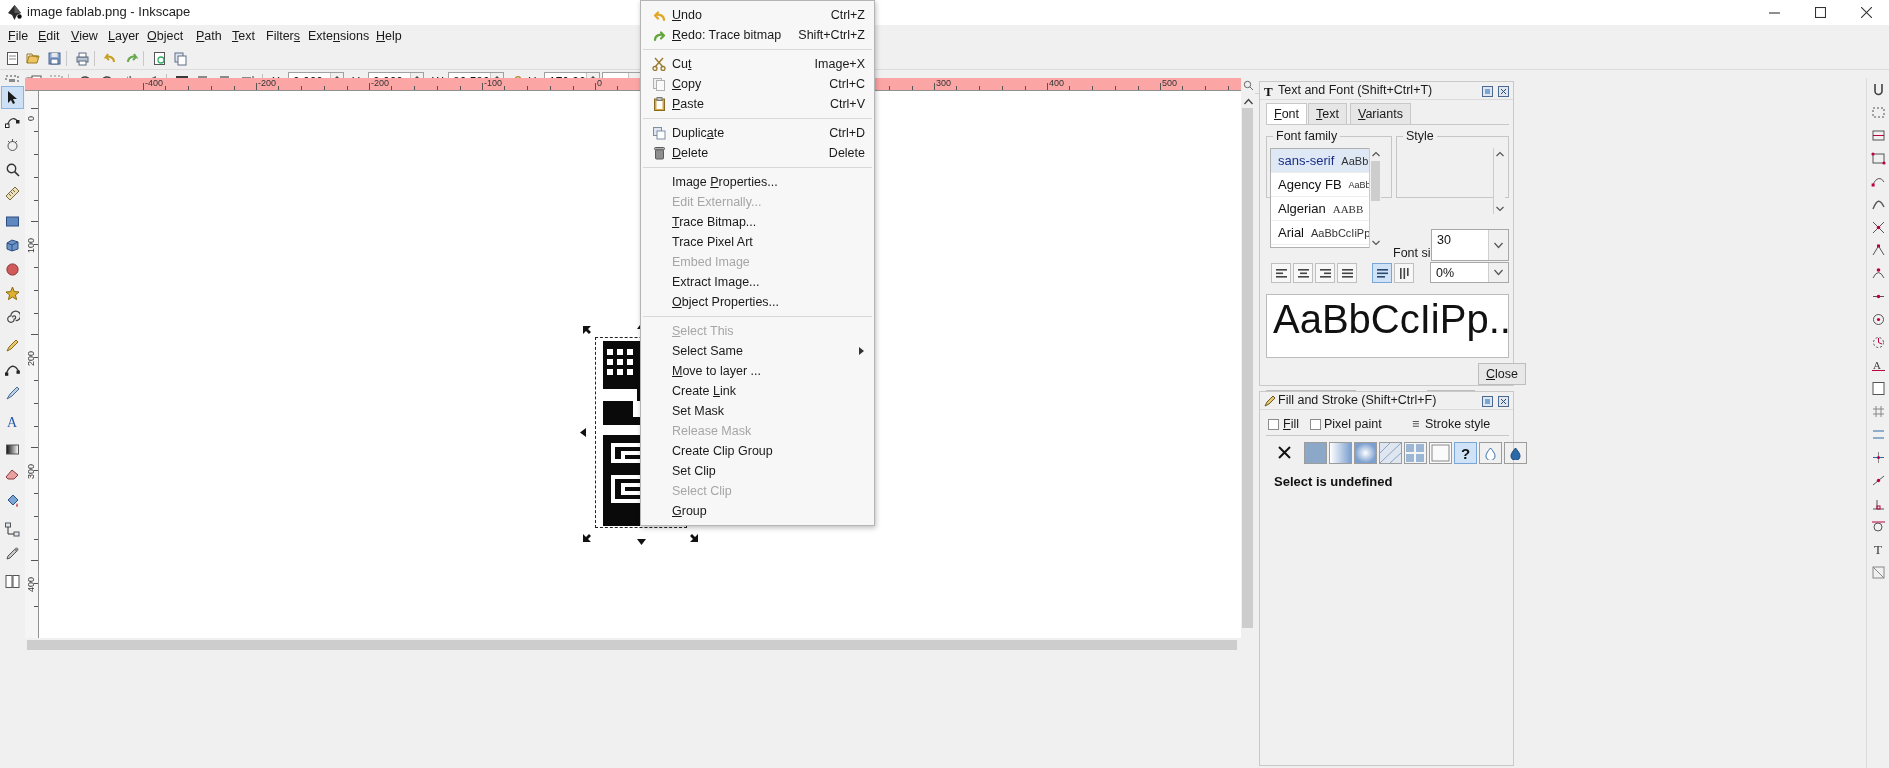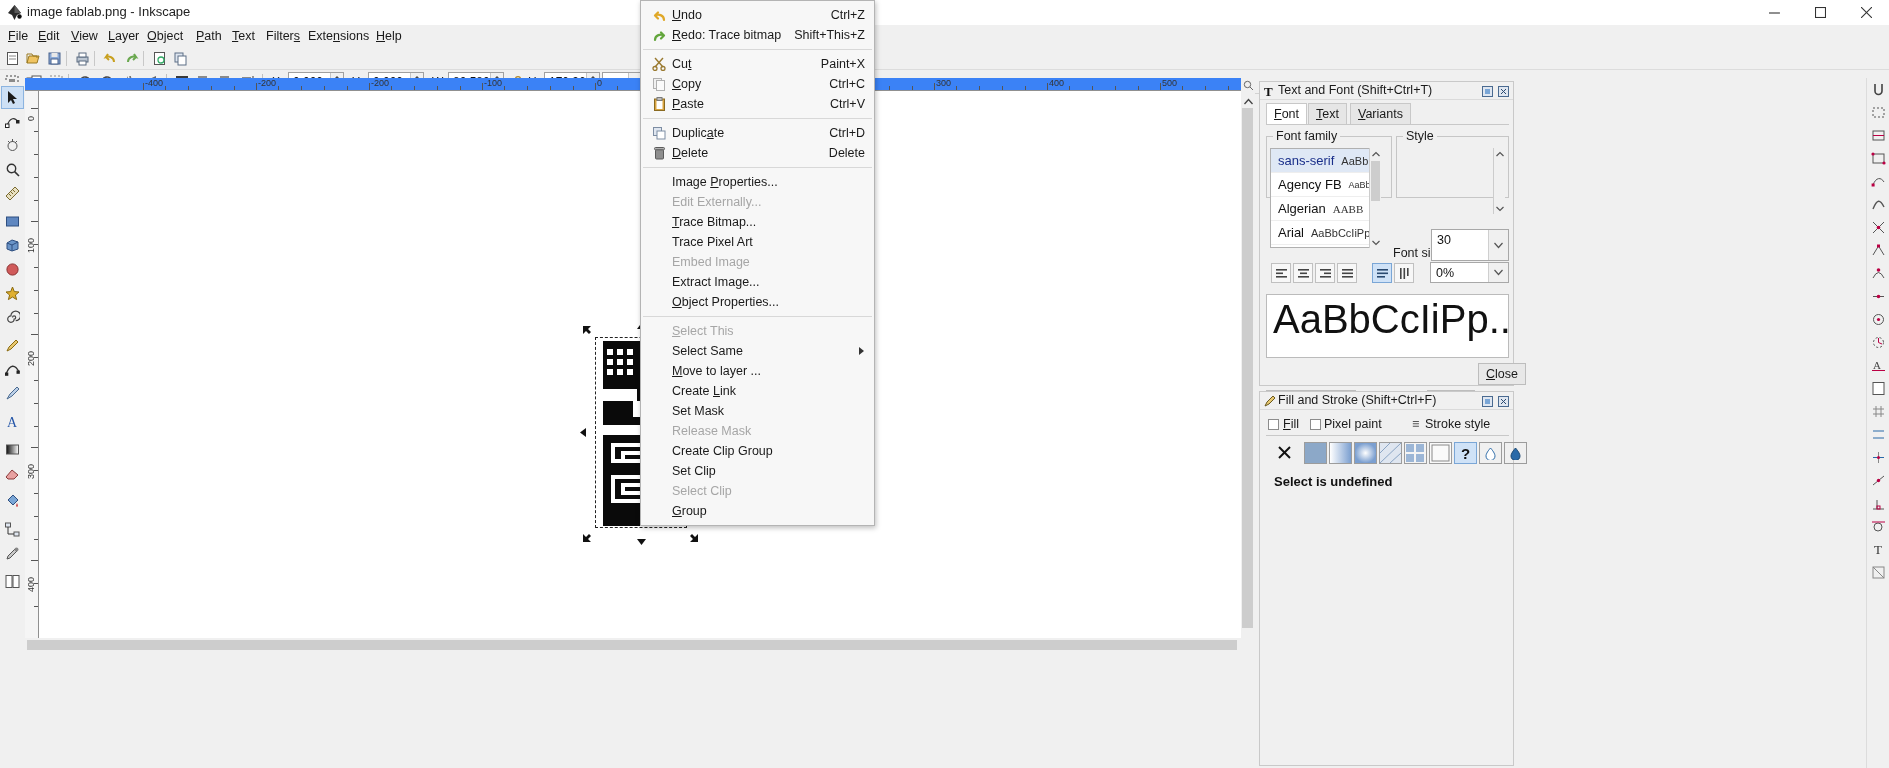--- a/index.html
+++ b/index.html
@@ -45,21 +45,21 @@
   .unitsel { position:absolute; top:2px; height:19px; background:#fff; border:1px solid #a0a0a0; }
   .unitsel .uv { position:absolute; left:5px; top:2px; font-size:12px; }
   .unitsel .ubtn { position:absolute; right:0; top:0; bottom:0; width:22px; background:#f0f0f0; border-left:1px solid #c4c4c4; display:flex;align-items:center;justify-content:center;}
 
   
   .toolbox { position:absolute; left:0; top:82px; width:25px; height:686px; background:#f0f0f0; }
   .tool { position:absolute; left:1px; width:23px; height:23px; display:flex; align-items:center; justify-content:center; }
   .tool.sel { background:#cde0f5; border:1px solid #8cb4e0; }
 
   
-  .hruler { position:absolute; left:25px; top:78px; width:1216px; height:13px; background:#3b82f6; border-bottom:1px solid #909090; }
+  .hruler { position:absolute; left:25px; top:78px; width:1216px; height:13px; background:#fca5a5; border-bottom:1px solid #909090; }
   .vruler { position:absolute; left:25px; top:91px; width:14px; height:547px; background:#f5f5f5; border-right:1px solid #909090; }
   .rtick { position:absolute; bottom:0; width:1px; background:#555; }
   .rlabel { position:absolute; top:0px; font-size:9px; color:#333; }
   .vtick { position:absolute; right:0; height:1px; background:#555; }
   .vlabel { position:absolute; left:1px; font-size:9px; color:#333; transform:rotate(-90deg); transform-origin:left top; }
   .canvas { position:absolute; left:39px; top:91px; width:1202px; height:547px; background:#ffffff; overflow:hidden; }
   .cscroll-v { position:absolute; left:1241px; top:78px; width:14px; height:560px; background:#f0f0f0; }
   .cscroll-h { position:absolute; left:25px; top:638px; width:1216px; height:14px; background:#f0f0f0; }
   .sthumb { position:absolute; background:#cdcdcd; border-radius:0; }
   .corner-btn { position:absolute; width:14px; height:14px; display:flex;align-items:center;justify-content:center; }
@@ -676,36 +676,36 @@
       <span class="mkey">Ctrl+Z</span>
     </div>
 
     <div class="mrow">
       <span class="micon">
         <svg width="15" height="13">
             <path d="M3 11 C3 6 9 4.5 12 6.5 M12 6.5 L9 3.5 M12 6.5 L9 9.5" fill="none" stroke="#63a63c" stroke-width="2.2" stroke-linecap="round"></path>
           </svg>
       </span>
       <span class="mlabel"><u>R</u>edo: Trace bitmap</span>
-      <span class="mkey">Shift+This+Z</span>
+      <span class="mkey">Shift+Ctrl+Z</span>
     </div>
 
     <div class="msep"></div>
 
     <div class="mrow">
       <span class="micon">
         <svg width="15" height="14">
             <line x1="3" y1="1" x2="11" y2="10" stroke="#9a7a30" stroke-width="1.4"></line>
             <line x1="11" y1="1" x2="3" y2="10" stroke="#9a7a30" stroke-width="1.4"></line>
             <circle cx="3" cy="11.5" r="2" fill="none" stroke="#9a7a30" stroke-width="1.3"></circle>
             <circle cx="11" cy="11.5" r="2" fill="none" stroke="#9a7a30" stroke-width="1.3"></circle>
           </svg>
       </span>
       <span class="mlabel">Cu<u>t</u></span>
-      <span class="mkey">Paint+X</span>
+      <span class="mkey">Image+X</span>
     </div>
 
     <div class="mrow">
       <span class="micon">
         <svg width="15" height="14">
             <rect x="1.5" y="1.5" width="8" height="10" fill="#f0f0f0" stroke="#b0b0b0"></rect>
             <rect x="4.5" y="3.5" width="8" height="10" fill="#fafafa" stroke="#b0b0b0"></rect>
           </svg>
       </span>
       <span class="mlabel"><u>C</u>opy</span>

